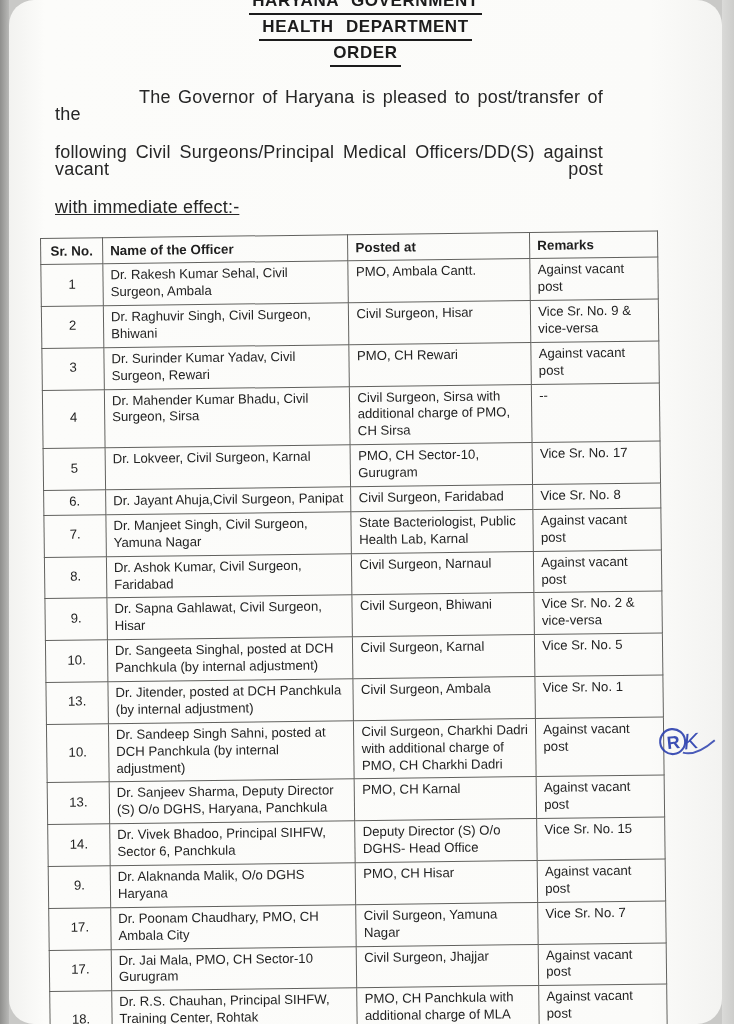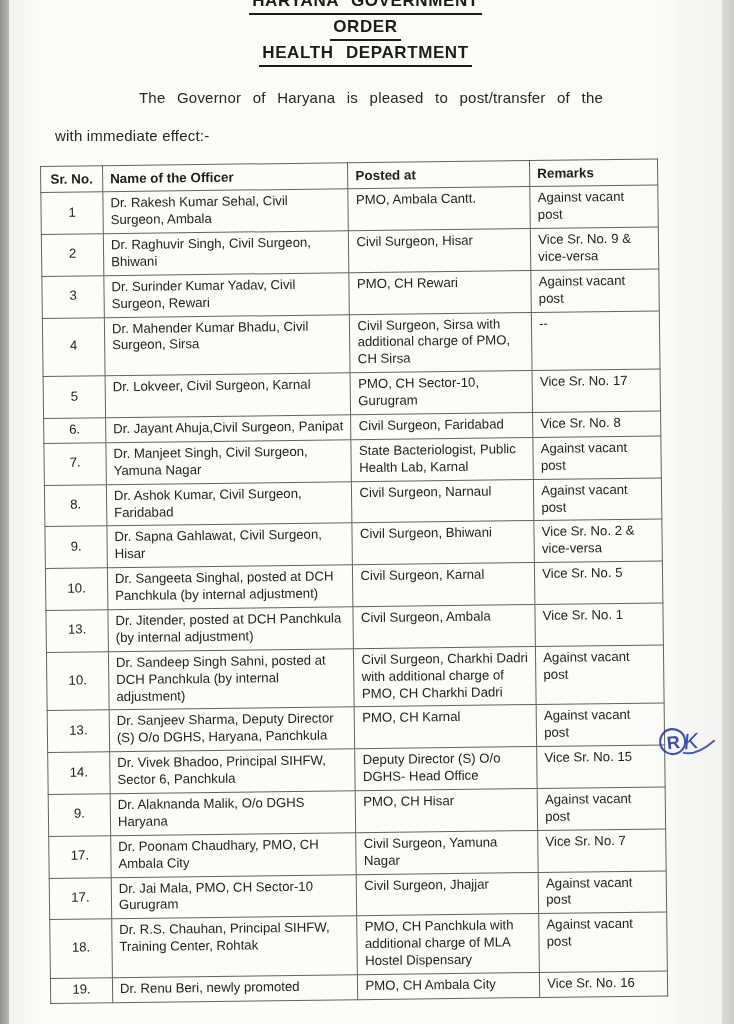--- a/index.html
+++ b/index.html
@@ -16,20 +16,21 @@
     background: linear-gradient(90deg, #8f8f8d, #b9b9b7);
   }
   .edge-right {
     position: absolute; right: 0; top: 0; bottom: 0; width: 12px;
     background: linear-gradient(90deg, #dadad8, #cdcdcb);
   }
   .paper {
     position: absolute; left: 9px; right: 12px; top: 0; bottom: 0;
     background: linear-gradient(90deg, #f2f2f0 0%, #fcfcfa 5%, #fbfbf9 90%, #f3f3f1 100%);
     color: #222;
+    border-radius: 25px;
   }
 
   
   .doc-heading {
     margin-top: -11px;
     text-align: center;
     font-weight: bold;
     font-size: 17px;
     letter-spacing: 0.6px;
     color: #1c1c1c;
@@ -39,33 +40,33 @@
     display: inline-block;
     border-bottom: 2.2px solid #1c1c1c;
     padding: 0 3px 1px 3px;
     word-spacing: 7px;
   }
 
   
   .intro {
     margin: 22px 0 0 46px;
     width: 548px;
-    font-size: 15px;
+    font-size: 18px;
     color: #262626;
     letter-spacing: 0.2px;
   }
   .intro-line {
     text-align: justify;
     text-align-last: justify;
     line-height: 17px;
     margin-bottom: 21px;
     white-space: normal;
   }
   .intro-line.first { text-indent: 84px; }
-  .intro-line.last  { text-align-last: left; margin-bottom: 16px; }
+  .intro-line.last  { text-align-last: left; margin-bottom: 16px; text-decoration: underline; }
 
   
   .table-wrap {
     margin: 22px 0 0 31px;
     width: 620px;
     transform: rotate(-0.7deg);
     transform-origin: 0 0;
   }
   table.order {
     border-collapse: collapse;
@@ -104,26 +105,27 @@
 <body>
 
 <div class="page">
   <div class="edge-left"></div>
   <div class="edge-right"></div>
 
   <div class="paper">
 
     <div class="doc-heading">
       <div class="hline-row"><span class="hline">HARYANA GOVERNMENT</span></div>
+      <div class="hline-row"><span class="hline">HEALTH DEPARTMENT</span></div>
       <div class="hline-row"><span class="hline">ORDER</span></div>
-      <div class="hline-row"><span class="hline">HEALTH DEPARTMENT</span></div>
     </div>
 
     <div class="intro">
       <div class="intro-line first">The Governor of Haryana is pleased to post/transfer of the</div>
+      <div class="intro-line">following Civil Surgeons/Principal Medical Officers/DD(S) against vacant post</div>
       <div class="intro-line last">with immediate effect:-</div>
     </div>
 
     <div class="table-wrap">
       <table class="order">
         <colgroup>
           <col style="width:62px">
             <col style="width:246px">
             <col style="width:182px">
             <col style="width:128px">

